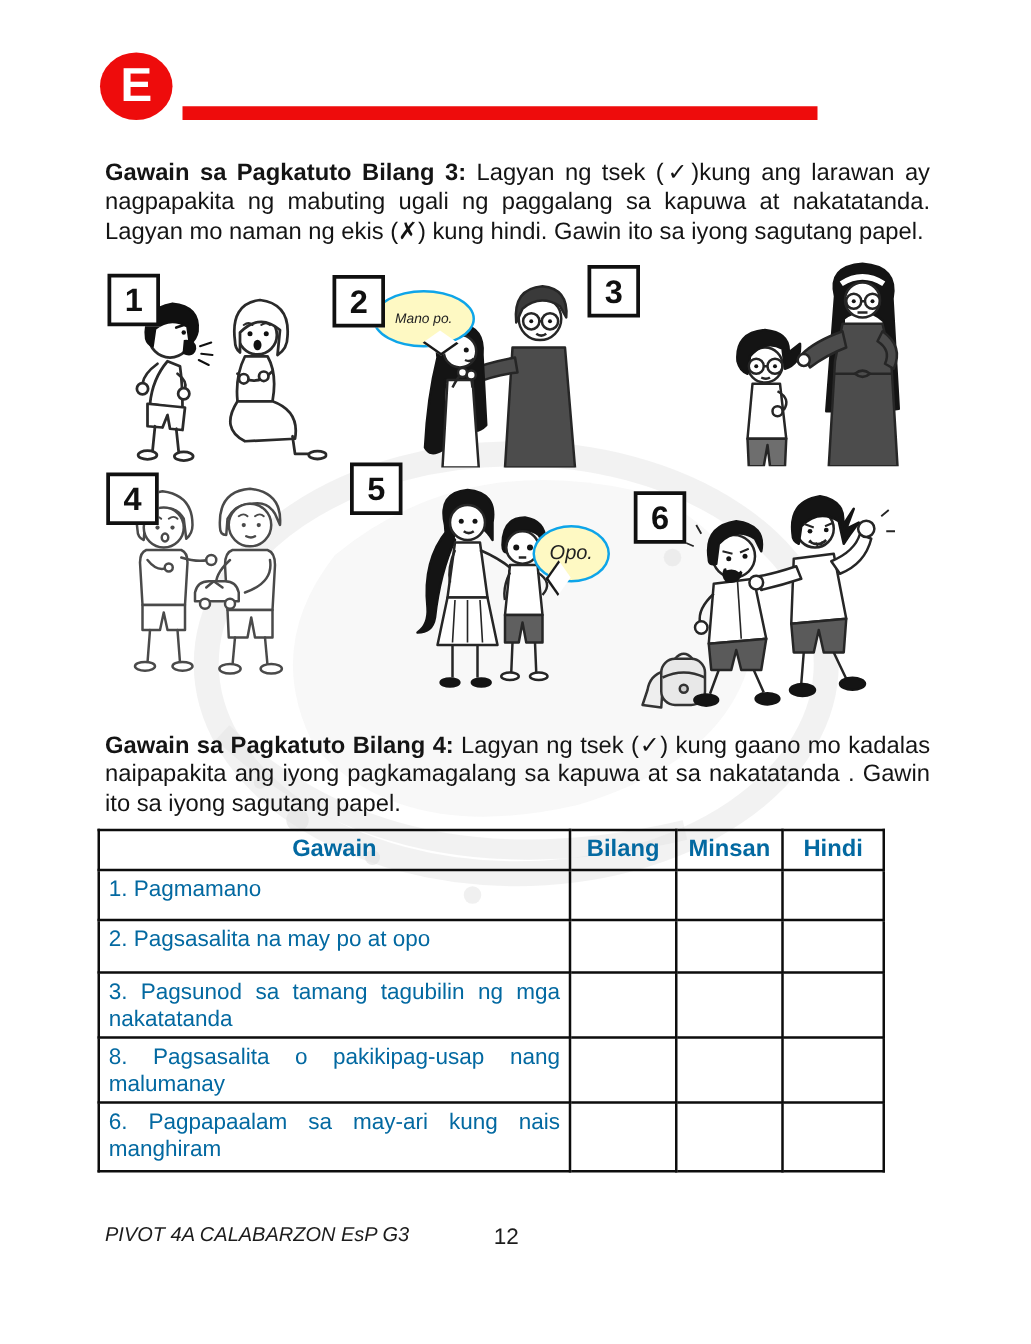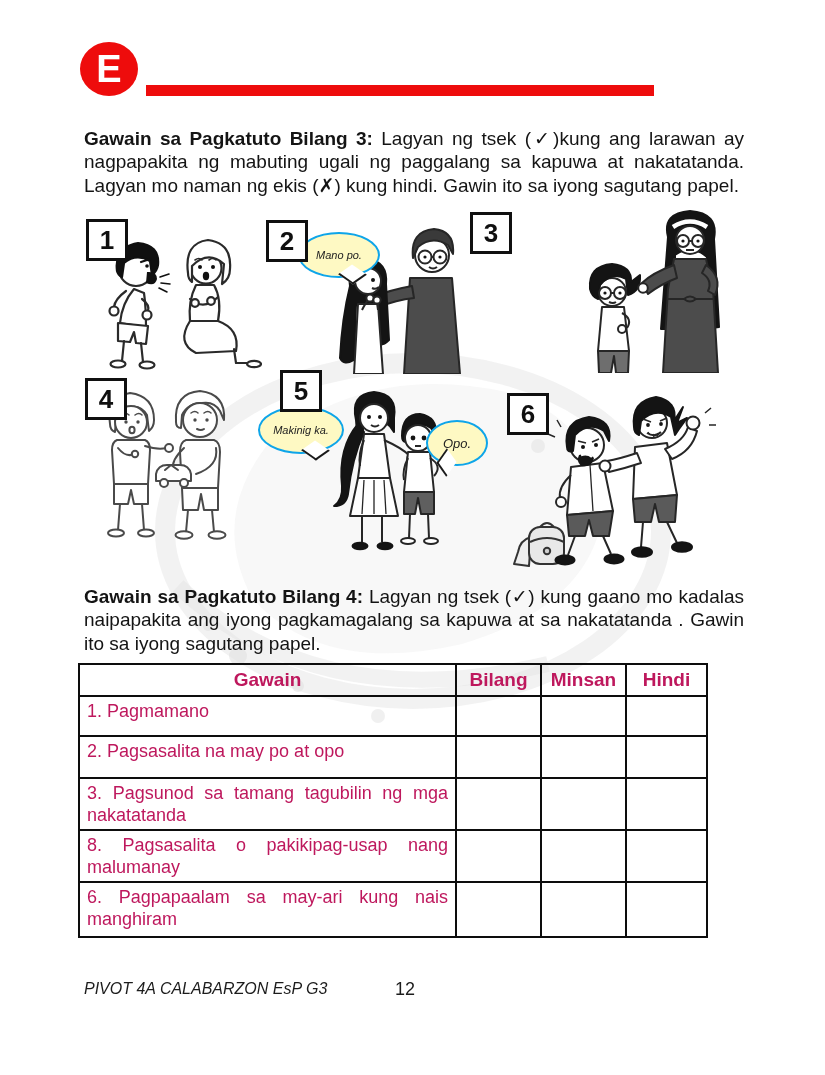--- a/index.html
+++ b/index.html
@@ -35,28 +35,28 @@
   #fig1{left:84px;top:217px;width:178px;height:156px;}
   #fig2{left:262px;top:218px;width:205px;height:156px;}
   #fig3{left:462px;top:205px;width:292px;height:168px;}
   #fig4{left:82px;top:374px;width:186px;height:196px;}
   #fig5{left:258px;top:368px;width:232px;height:202px;}
   #fig6{left:495px;top:385px;width:256px;height:186px;}
 
   #bubble2{left:36px;top:14px;width:82px;height:46px;font-size:11px;}
   #bubble3{left:26px;top:40px;width:102px;height:56px;font-size:10px;line-height:12px;}
   #bubble5a{left:0px;top:38px;width:86px;height:48px;font-size:11px;}
-  #bubble5b{left:168px;top:52px;width:62px;height:46px;font-size:13px;}
+  #bubble5b{left:168px;top:52px;width:62px;height:46px;font-size:16px;}
 
   
   .watermark{left:118px;top:326px;width:600px;height:412px;z-index:0;opacity:.5;}
 
   
   .tbl{left:78px;top:663px;width:628px;border-collapse:collapse;table-layout:fixed;
-       font-size:18px;color:#be185d;z-index:1;position:absolute;background:transparent;}
+       font-size:18px;color:#0369a1;z-index:1;position:absolute;background:transparent;}
   .tbl th,.tbl td{border:2px solid #0d0d0d;padding:3px 7px;vertical-align:top;}
   .tbl th{font-size:19px;font-weight:bold;text-align:center;padding:4px 2px;}
   .tbl td.task{text-align:justify;line-height:22px;}
   .tbl tr.h  {height:31px;}
   .tbl tr.r1 {height:40px;}
   .tbl tr.r2 {height:42px;}
   .tbl tr.r3 {height:50px;}
   .tbl tr.r4 {height:44px;}
   .tbl tr.r5 {height:46px;}
   .tbl tr.r6 {height:55px;}
@@ -235,24 +235,20 @@
         <path d="M100,106 L136,106 L136,128 L122,128 L119,112 L116,128 L101,128 Z"></path>
         <path d="M106,128 L104,150 M130,128 L132,150" fill="none"></path>
         <ellipse cx="102" cy="153" rx="8.5" ry="3.8"></ellipse>
           <ellipse cx="135" cy="153" rx="8.5" ry="3.8"></ellipse>
       </g>
     </svg>
   </div>
 
   <div class="fig" id="fig5">
     <div class="numbox" style="left:22px;top:2px;">5</div>
-    <div class="bubble" id="bubble5a">
-      <span>Makinig ka.</span>
-      <i class="tail br"></i>
-    </div>
     <div class="bubble" id="bubble5b">
       <span>Opo.</span>
       <i class="tail bl"></i>
     </div>
     <svg width="232" height="202" viewBox="0 0 232 202" style="position:absolute;left:0;top:0;">
       <g stroke="#262626" stroke-width="2" stroke-linejoin="round">
         <path d="M98,52 Q92,26 116,24 Q140,26 136,50 L136,64 Q126,46 106,54 L104,68 Q98,62 98,52 Z" fill="#141414" stroke="#141414"></path>
         <path d="M100,56 Q80,80 84,118 Q85,132 76,138 Q88,138 90,126 Q94,90 106,64 Z" fill="#141414" stroke="#141414"></path>
         <circle cx="116" cy="50" r="14" fill="#fff"></circle>
         <circle cx="111" cy="49" r="2" fill="#141414" stroke="none"></circle>

